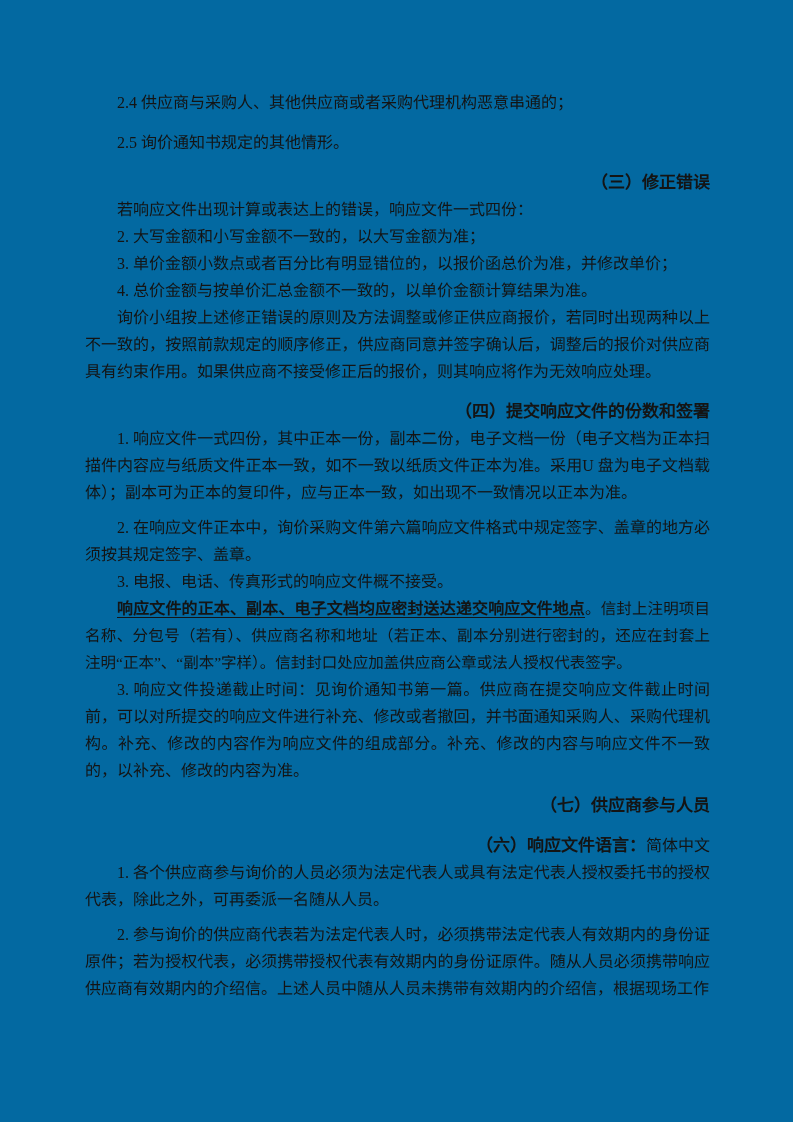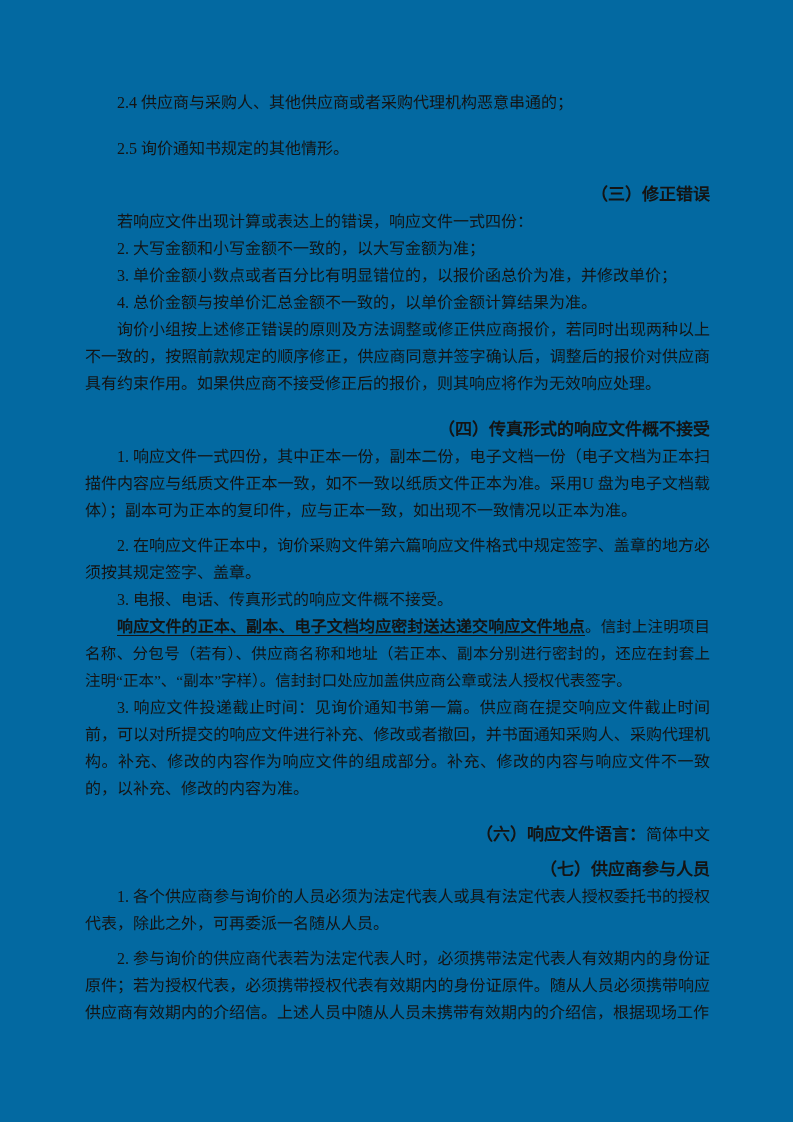--- a/index.html
+++ b/index.html
@@ -33,21 +33,21 @@
   .indent {
     text-indent: 2em;
   }
   .heading {
     font-family: "Liberation Sans", "DejaVu Sans", sans-serif;
     font-weight: 700;
     font-size: 17px;
     text-indent: 2em;
     text-align: right;
   }
-  .mt-sm { margin-top: 19px; }
+  .mt-sm { margin-top: 13px; }
   .mt-md { margin-top: 8px; }
   .bold-underline {
     font-family: "Liberation Sans", "DejaVu Sans", sans-serif;
     font-weight: 700;
     text-decoration: underline;
     text-underline-offset: 3px;
   }
   .after-seal {
     font-size: 15.5px;
   }
@@ -66,28 +66,28 @@
     <p class="indent">2.4 供应商与采购人、其他供应商或者采购代理机构恶意串通的；</p>
     <p class="indent mt-sm">2.5 询价通知书规定的其他情形。</p>
 
     <p class="heading mt-sm">（三）修正错误</p>
     <p class="indent">若响应文件出现计算或表达上的错误，响应文件一式四份：</p>
     <p class="indent">2. 大写金额和小写金额不一致的，以大写金额为准；</p>
     <p class="indent">3. 单价金额小数点或者百分比有明显错位的，以报价函总价为准，并修改单价；</p>
     <p class="indent">4. 总价金额与按单价汇总金额不一致的，以单价金额计算结果为准。</p>
     <p class="indent">询价小组按上述修正错误的原则及方法调整或修正供应商报价，若同时出现两种以上不一致的，按照前款规定的顺序修正，供应商同意并签字确认后，调整后的报价对供应商具有约束作用。如果供应商不接受修正后的报价，则其响应将作为无效响应处理。</p>
 
-    <p class="heading mt-sm">（四）传真形式的响应文件概不接受</p>
+    <p class="heading mt-sm">（四）提交响应文件的份数和签署</p>
     <p class="indent">1. 响应文件一式四份，其中正本一份，副本二份，电子文档一份（电子文档为正本扫描件内容应与纸质文件正本一致，如不一致以纸质文件正本为准。采用U 盘为电子文档载体）；副本可为正本的复印件，应与正本一致，如出现不一致情况以正本为准。</p>
     <p class="indent mt-md">2. 在响应文件正本中，询价采购文件第六篇响应文件格式中规定签字、盖章的地方必须按其规定签字、盖章。</p>
     <p class="indent">3. 电报、电话、传真形式的响应文件概不接受。</p>
 
     <p class="indent"><span class="bold-underline">响应文件的正本、副本、电子文档均应密封送达递交响应文件地点</span><span class="after-seal">。信封上注明项目名称、分包号（若有）、供应商名称和地址（若正本、副本分别进行密封的，还应在封套上注明“正本”、“副本”字样）。信封封口处应加盖供应商公章或法人授权代表签字。</span></p>
     <p class="indent">3. 响应文件投递截止时间：见询价通知书第一篇。供应商在提交响应文件截止时间前，可以对所提交的响应文件进行补充、修改或者撤回，并书面通知采购人、采购代理机构。补充、修改的内容作为响应文件的组成部分。补充、修改的内容与响应文件不一致的，以补充、修改的内容为准。</p>
 
+    <p class="heading mt-md">（七）供应商参与人员</p>
+
     <p class="heading mt-sm"><span>（六）响应文件语言：</span><span class="regular-value">简体中文</span></p>
-
-    <p class="heading mt-md">（七）供应商参与人员</p>
     <p class="indent">1. 各个供应商参与询价的人员必须为法定代表人或具有法定代表人授权委托书的授权代表，除此之外，可再委派一名随从人员。</p>
     <p class="indent mt-md">2. 参与询价的供应商代表若为法定代表人时，必须携带法定代表人有效期内的身份证原件；若为授权代表，必须携带授权代表有效期内的身份证原件。随从人员必须携带响应供应商有效期内的介绍信。上述人员中随从人员未携带有效期内的介绍信，根据现场工作</p>
 
   </div>
 </div>
 
 </body></html>

